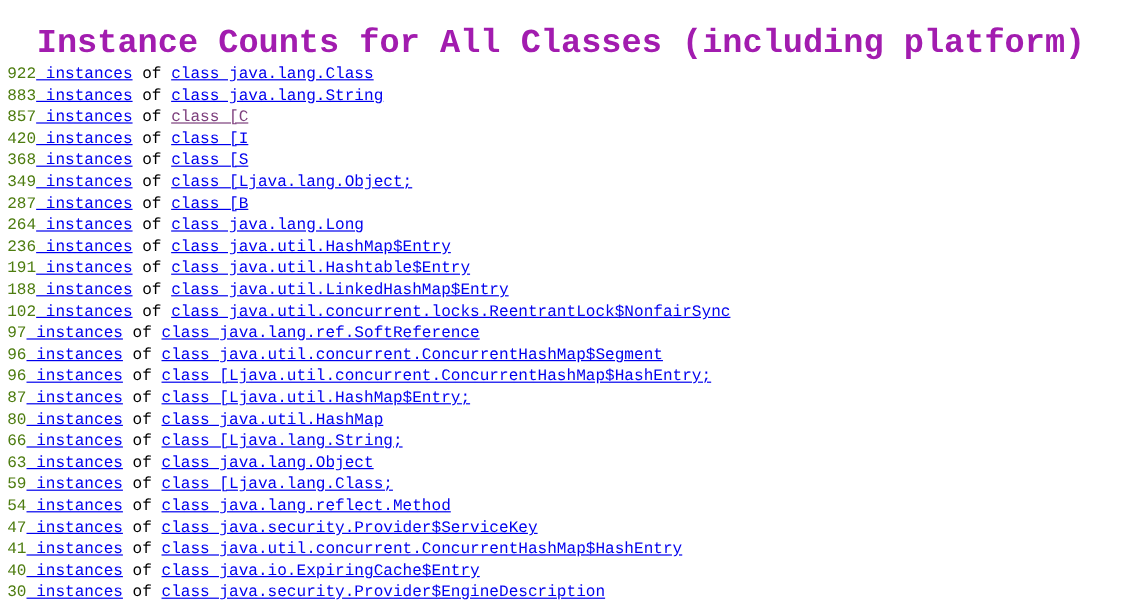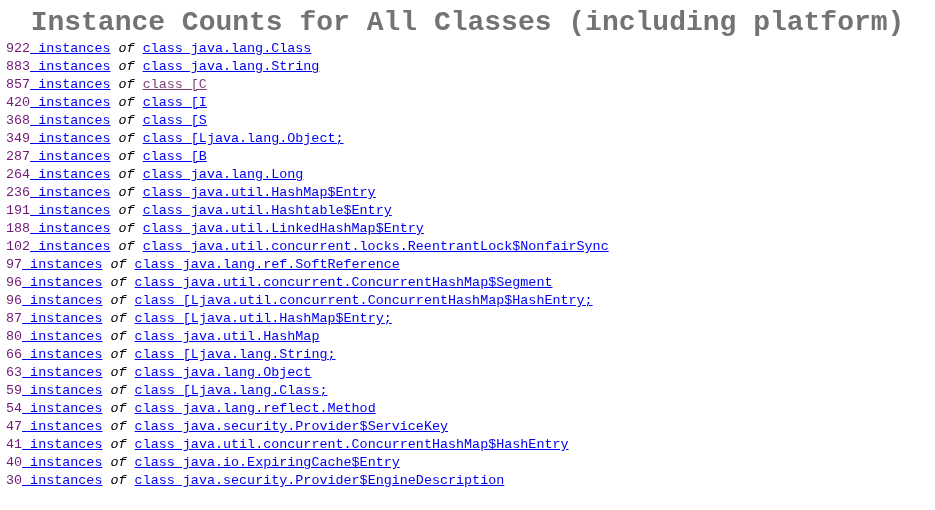--- a/index.html
+++ b/index.html
@@ -15,23 +15,23 @@
     font-family: "Liberation Mono", "DejaVu Sans Mono", monospace;
     color: #000000;
   }
 
   #page-title {
     font-family: "Liberation Mono", "DejaVu Sans Mono", monospace;
     font-weight: bold;
     font-size: 28px;
     line-height: 34px;
     letter-spacing: 0px;
-    color: #737373;
+    color: #a21caf;
     margin: 0;
-    padding: 6px 0 0 0;
+    padding: 20px 0 0 0;
     text-align: center;
     white-space: pre;
   }
 
   #instance-list {
     margin: 0;
     padding: 0;
     list-style: none;
     font-family: "Liberation Mono", "DejaVu Sans Mono", monospace;
     font-size: 13.4px;
@@ -41,26 +41,25 @@
 
   .instance-row {
     margin: 0;
     padding: 0 0 0 6px;
     white-space: pre;
     height: 18px;
     line-height: 18px;
   }
 
   .count {
-    color: #701a75;
+    color: #4d7c0f;
   }
 
   .sep {
     color: #000000;
-    font-style: italic;
   }
 
   a.ref-link {
     color: #0000ee;
     text-decoration: underline;
   }
   a.ref-link.visited {
     color: #7d3f7d;
     text-decoration: underline;
     font-family: Liberation Mono, monospace;

